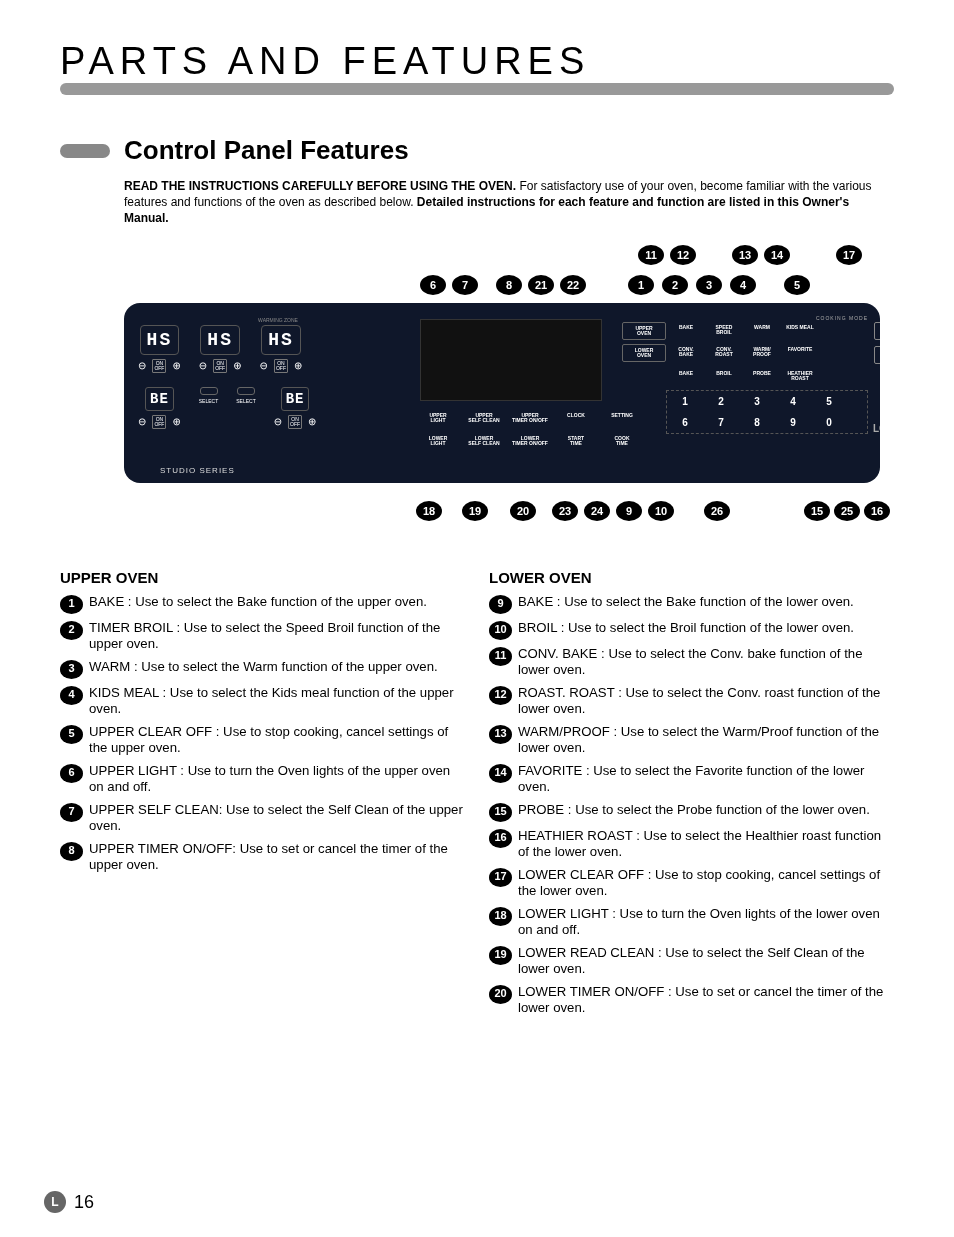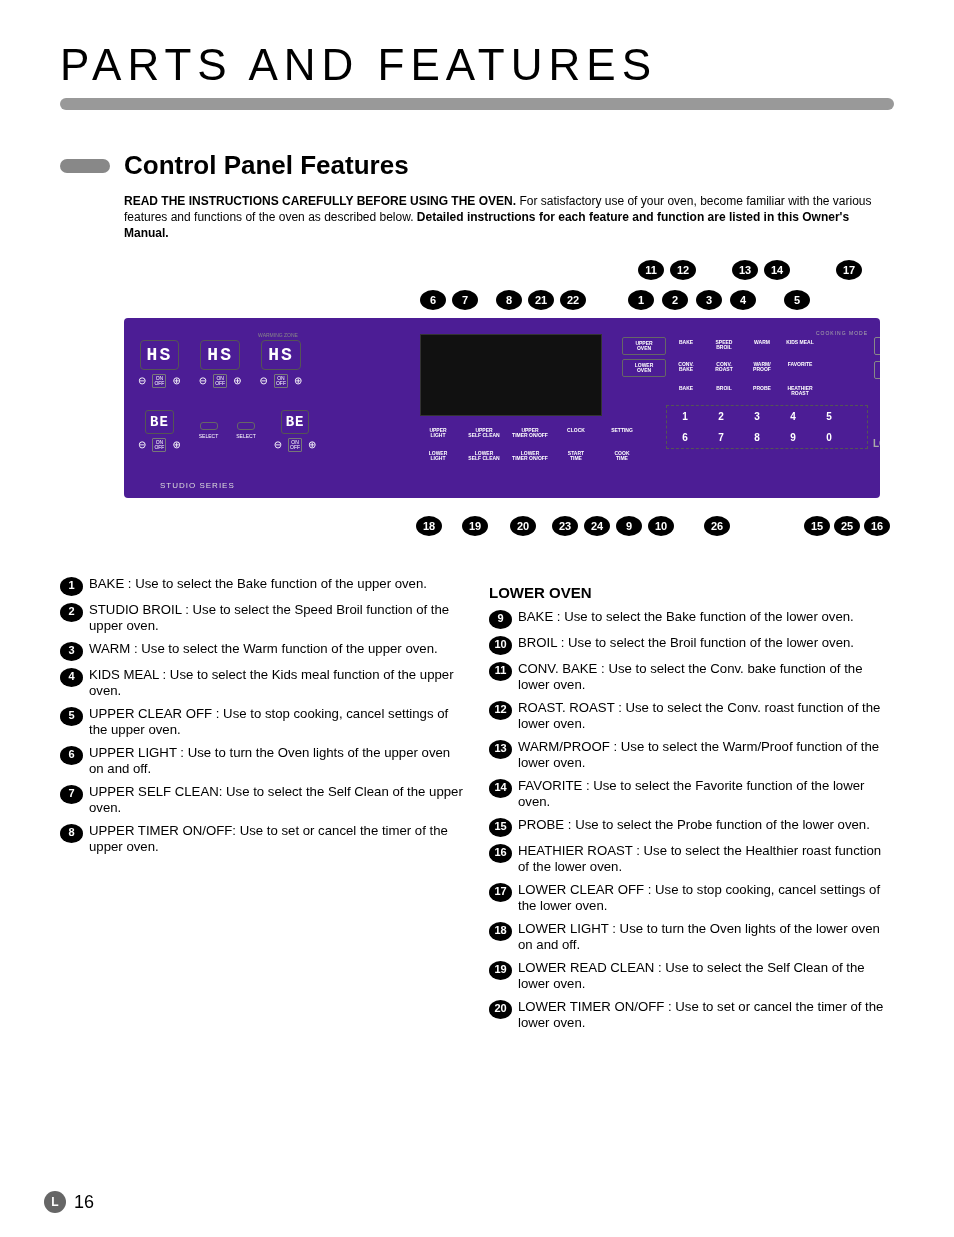--- a/index.html
+++ b/index.html
@@ -1,35 +1,35 @@
 <!DOCTYPE html>
 <html><head>
 <meta charset="utf-8">
 <style>
   body{margin:0;font-family:Arial,Helvetica,sans-serif;color:#000;background:#fff}
   .page{width:954px;min-height:1237px;margin:0 auto;box-sizing:border-box;padding:40px 60px 20px 60px;position:relative}
-  .title-hdr{font-family:"Arial Narrow",Arial,sans-serif;letter-spacing:6px;font-size:44px;font-weight:400;margin-bottom:8px}
+  .title-hdr{font-family:"Arial Narrow",Arial,sans-serif;letter-spacing:6px;font-size:38px;font-weight:400;}
   .hdr-bar{height:12px;background:#999;border-radius:6px;margin-bottom:40px}
   .sec-row{display:flex;align-items:center;margin-bottom:12px}
   .sec-pill{width:50px;height:14px;border-radius:8px;background:#888;margin-right:14px}
   .sec-title{font-size:26px;font-weight:bold}
   .intro{font-size:12px;line-height:1.35;margin-left:64px;margin-bottom:18px}
   .diagram{margin:10px 0 20px 64px}
   .callout-row{position:absolute;display:flex;gap:4px}
   .callout-badge-small{display:flex;align-items:center;justify-content:center;min-width:20px;height:20px;background:#000;color:#fff;border-radius:50%;font-size:11px;font-weight:bold;padding:0 3px}
-  .panel{background:#4c1d95;border-radius:4px;height:180px;width:756px;position:relative;color:#fff;font-size:6px;font-family:Arial;overflow:hidden}
+  .panel{background:#0f172a;border-radius:16px;height:180px;width:756px;position:relative;color:#fff;font-size:6px;font-family:Arial;overflow:hidden}
   
   .seg7{font-family:"Courier New",monospace;font-weight:bold;font-size:18px;border:1px solid #555;padding:4px 6px;border-radius:4px;display:inline-block;letter-spacing:2px}
   .knob-row{display:flex;align-items:center;gap:6px;margin-top:4px}
   .sm-minus,.sm-plus{font-size:10px}
   .onoff{border:1px solid #777;font-size:5px;padding:1px 1px;text-align:center;line-height:1;border-radius:1px}
   .cooktop{position:absolute;left:14px;top:14px;width:280px}
   .ct-top{display:flex;gap:18px;align-items:flex-start;justify-content:flex-start}
   .ct-col{display:flex;flex-direction:column;align-items:center}
-  .ct-bot{display:flex;gap:18px;align-items:center;margin-top:22px}
+  .ct-bot{display:flex;gap:18px;margin-top:14px}
   .seg7sm{font-family:"Courier New",monospace;font-weight:bold;font-size:14px;border:1px solid #555;padding:3px 4px;border-radius:3px;letter-spacing:1px}
   .select-pill{border:1px solid #666;height:6px;width:16px;border-radius:3px}
   .studio{position:absolute;left:36px;bottom:8px;font-size:8px;letter-spacing:1px;font-weight:normal;color:#ddd}
   
   .center-btns{position:absolute;left:296px;bottom:36px;display:flex;flex-direction:column;gap:12px;text-align:center}
   .center-btns .row{display:flex;gap:10px}
   .cbtn{width:36px;font-size:5px;text-align:center;font-weight:bold;line-height:1.1}
   
   .rblk{position:absolute;right:12px;top:12px;width:246px}
   .rblk .mode-hdr{font-size:5px;text-align:right;letter-spacing:1px;color:#aaa;margin-bottom:1px}
@@ -237,28 +237,29 @@
       <div class="callout-row" style="left:680px;gap:4px">
         <span class="callout-badge-small">15</span>
         <span class="callout-badge-small">25</span>
         <span class="callout-badge-small">16</span>
       </div>
     </div>
   </div>
 
   <div class="cols" style="margin-left:0">
     <div class="col">
+      <h3>UPPER OVEN</h3>
       <div id="upper-list">
           <div class="feat">
             <span class="badge">1</span>
             <div class="feat-body"><b>BAKE :</b><span> Use to select the Bake function of the upper oven.</span></div>
           </div>
           <div class="feat">
             <span class="badge">2</span>
-            <div class="feat-body"><b>STUDIO BROIL :</b><span> Use to select the Speed Broil function of the upper oven.</span></div>
+            <div class="feat-body"><b>TIMER BROIL :</b><span> Use to select the Speed Broil function of the upper oven.</span></div>
           </div>
           <div class="feat">
             <span class="badge">3</span>
             <div class="feat-body"><b>WARM :</b><span> Use to select the Warm function of the upper oven.</span></div>
           </div>
           <div class="feat">
             <span class="badge">4</span>
             <div class="feat-body"><b>KIDS MEAL :</b><span> Use to select the Kids meal function of the upper oven.</span></div>
           </div>
           <div class="feat">

